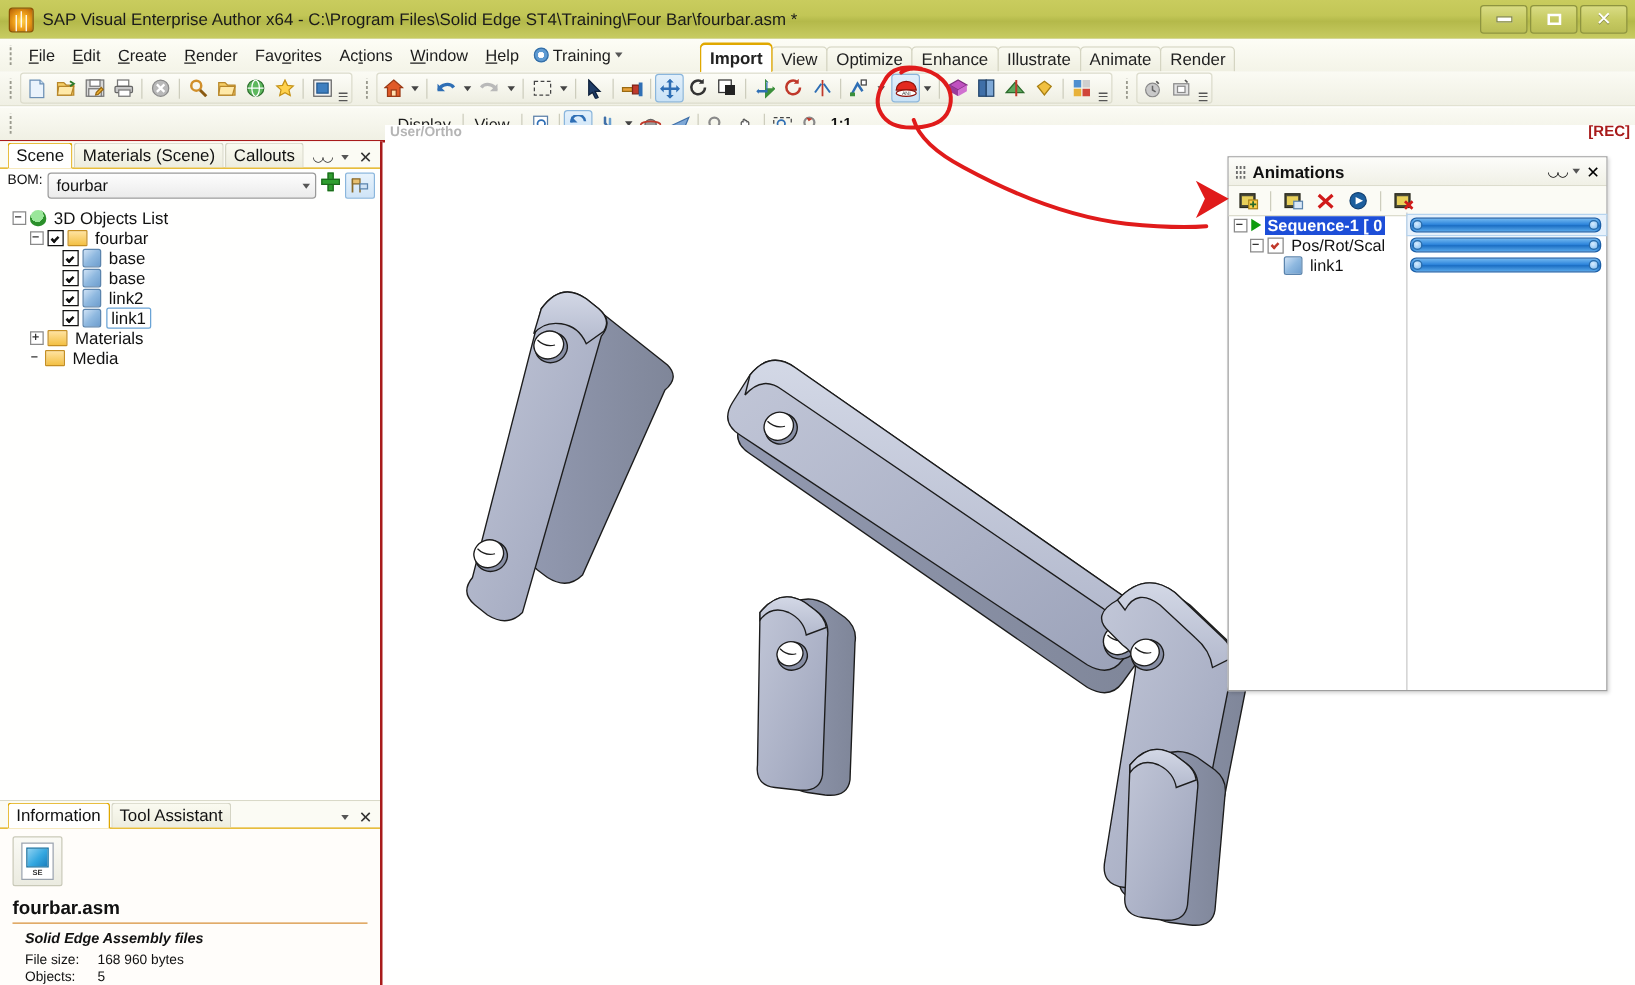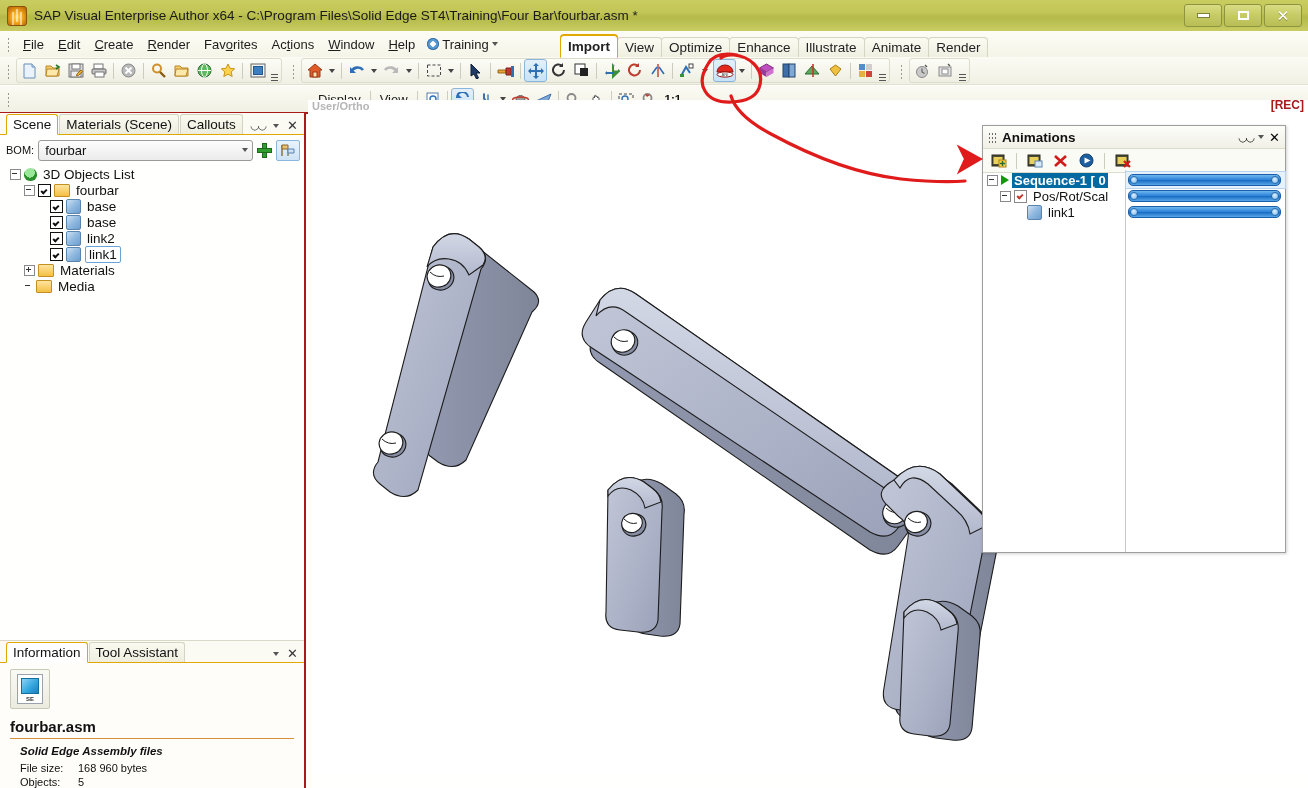--- a/index.html
+++ b/index.html
@@ -131,21 +131,21 @@
   .ptab{
     height:19px;line-height:19px;padding:0 6px;font-size:13.5px;color:#111;
     border:1px solid #d4d4c4;border-bottom:none;border-radius:3px 3px 0 0;
     background:linear-gradient(to bottom,#fafaf0,#ededdf);margin-right:1px;white-space:nowrap;
   }
   .ptab.active{background:#fff;border-color:#e0a800;border-bottom:1px solid #fff;position:relative;top:1px;}
   .ptab-tools{margin-left:auto;display:flex;align-items:center;gap:8px;padding:0 6px 2px 0;color:#333;}
   .binoc{font-size:11px;letter-spacing:-2px;}
   .xicon{font-size:13px;line-height:1;}
 
-  .bomrow{display:flex;align-items:center;height:24px;padding:3px 4px 2px 6px;gap:4px;}
+  .bomrow{display:flex;align-items:flex-start;height:24px;padding:3px 4px 2px 6px;gap:4px;}
   .bomlabel{font-size:11px;color:#111;}
   .bomselect{
     flex:1;height:19px;display:flex;align-items:center;justify-content:space-between;
     background:linear-gradient(to bottom,#fdfdfd,#ebebeb);
     border:1px solid #9a9a9a;border-radius:3px;padding:0 4px 0 6px;
     font-size:13px;color:#111;
   }
   .plusbtn{width:15px;height:15px;position:relative;flex:none;}
   .plusbtn:before,.plusbtn:after{content:"";position:absolute;background:#2f9e2f;border:1px solid #1c6b1c;}
   .plusbtn:before{left:5px;top:0;width:3px;height:13px;}
@@ -226,21 +226,21 @@
     background-size:3px 4px;}
   .anim-title{font-size:13.5px;font-weight:bold;color:#111;flex:1;}
   .anim-toolbar{
     height:21px;display:flex;align-items:center;gap:3px;padding:1px 4px;
     border-bottom:1px solid #dcdccd;background:#fbfbf5;
   }
   .anim-body{position:absolute;left:0;right:0;top:44px;bottom:0;display:flex;}
   .anim-tree{width:142px;flex:none;border-right:1px solid #c9c9c9;padding-top:2px;overflow:hidden;}
   .anim-timeline{flex:1;padding-top:2px;position:relative;}
   .trow{display:flex;align-items:center;height:16px;font-size:13px;color:#111;white-space:nowrap;}
-  .trow.selected .tl{background:#0369a1;color:#fff;font-weight:bold;}
+  .trow.selected .tl{background:#1d4ed8;color:#fff;font-weight:bold;}
   .playtri{width:0;height:0;border-left:8px solid #0f9b0f;border-top:5px solid transparent;border-bottom:5px solid transparent;flex:none;margin-right:3px;}
   .redcheck{width:11px;height:11px;border:1px solid #888;background:#fff;flex:none;margin-right:4px;position:relative;}
   .redcheck:after{content:"";position:absolute;left:2px;top:3px;width:4px;height:2px;
     border-left:2px solid #c0392b;border-bottom:2px solid #c0392b;transform:rotate(-45deg);}
   .tl{padding:0 2px;overflow:hidden;}
   .barrow{height:16px;display:flex;align-items:center;padding:0 4px 0 2px;}
   .bar{
     flex:1;height:10px;border-radius:5px;
     background:linear-gradient(to bottom,#6fb6ef 0%,#2f86dc 45%,#1c6fc4 55%,#57a7ea 100%);
     border:1px solid #1b5fa8;position:relative;

